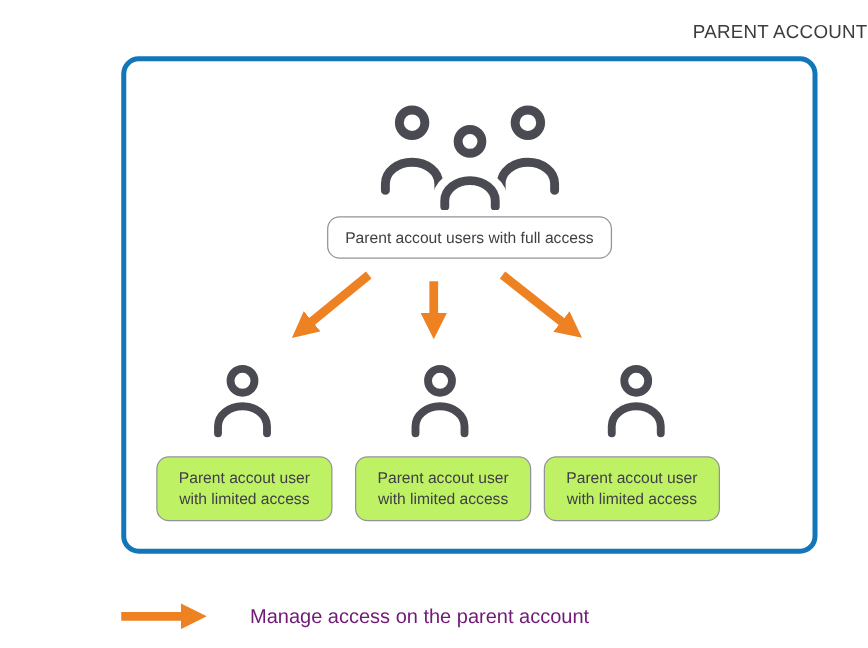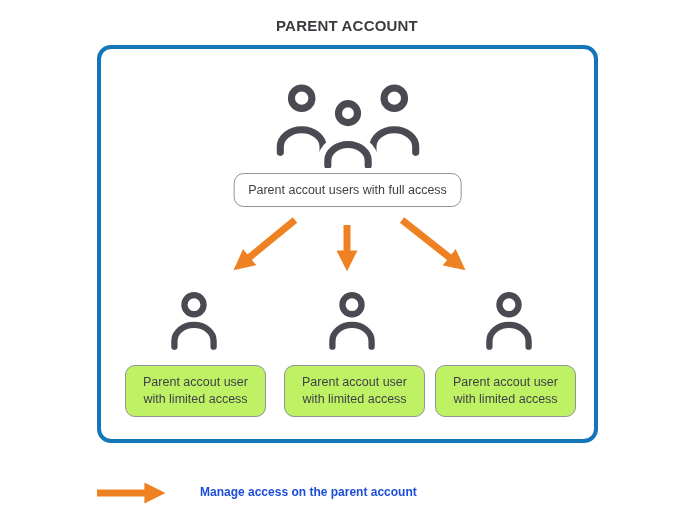--- a/index.html
+++ b/index.html
@@ -1,47 +1,47 @@
 <!DOCTYPE html>
 <html><head>
 <meta charset="utf-8">
 <style>
   html,body{margin:0;padding:0;background:#ffffff;}
   .canvas{
     position:relative;width:694px;height:518px;background:#ffffff;
     font-family:"Liberation Sans","DejaVu Sans",sans-serif;overflow:hidden;
   }
   .title{
-    position:absolute;top:17px;left:0;width:100%;text-align:center;
-    font-size:15px;font-weight:700;color:#3b3b40;letter-spacing:.2px;
+    position:absolute;top:17px;left:0;width:100%;text-align:right;
+    font-size:15px;font-weight:400;color:#3b3b40;letter-spacing:.2px;
   }
   .main-box{
-    position:absolute;left:97px;top:45px;width:501px;height:398px;
+    position:absolute;left:97px;top:45px;width:557px;height:398px;
     border:4px solid #1376b8;border-radius:14px;box-sizing:border-box;
   }
   .group-icon{position:absolute;left:50%;top:33px;transform:translateX(-50%);width:152px;height:86px;}
   .full-label{
     position:absolute;top:124px;left:50%;transform:translateX(-50%);
     border:1.5px solid #92929a;border-radius:10px;background:#fff;
     padding:9px 14px;font-size:12.5px;color:#3f3f46;white-space:nowrap;
   }
   .arrows-svg{position:absolute;left:0;top:0;width:493px;height:390px;}
   .person-icon{position:absolute;width:56px;height:62px;top:241px;}
   .person-1{left:65px;} .person-2{left:223px;} .person-3{left:380px;}
   .limited-label{
     position:absolute;top:316px;width:141px;box-sizing:border-box;
     border:1.5px solid #92929a;border-radius:10px;background:#bef264;
     padding:8px 6px;font-size:12.5px;line-height:1.35;color:#3f3f46;text-align:center;
   }
   .limited-1{left:24px;} .limited-2{left:183px;} .limited-3{left:334px;}
   .legend{position:absolute;left:95px;top:480px;height:26px;}
   .legend-arrow{position:absolute;left:0;top:2px;width:82px;height:22px;}
   .legend-text{
-    position:absolute;left:105px;top:5px;font-size:12px;font-weight:700;
-    color:#1d4ed8;white-space:nowrap;
+    position:absolute;left:105px;top:5px;font-size:16px;font-weight:400;
+    color:#701a75;white-space:nowrap;
   }
 </style>
 </head>
 <body>
 
 <div class="canvas">
 
   <div class="title">PARENT ACCOUNT</div>
 
   <div class="main-box">

